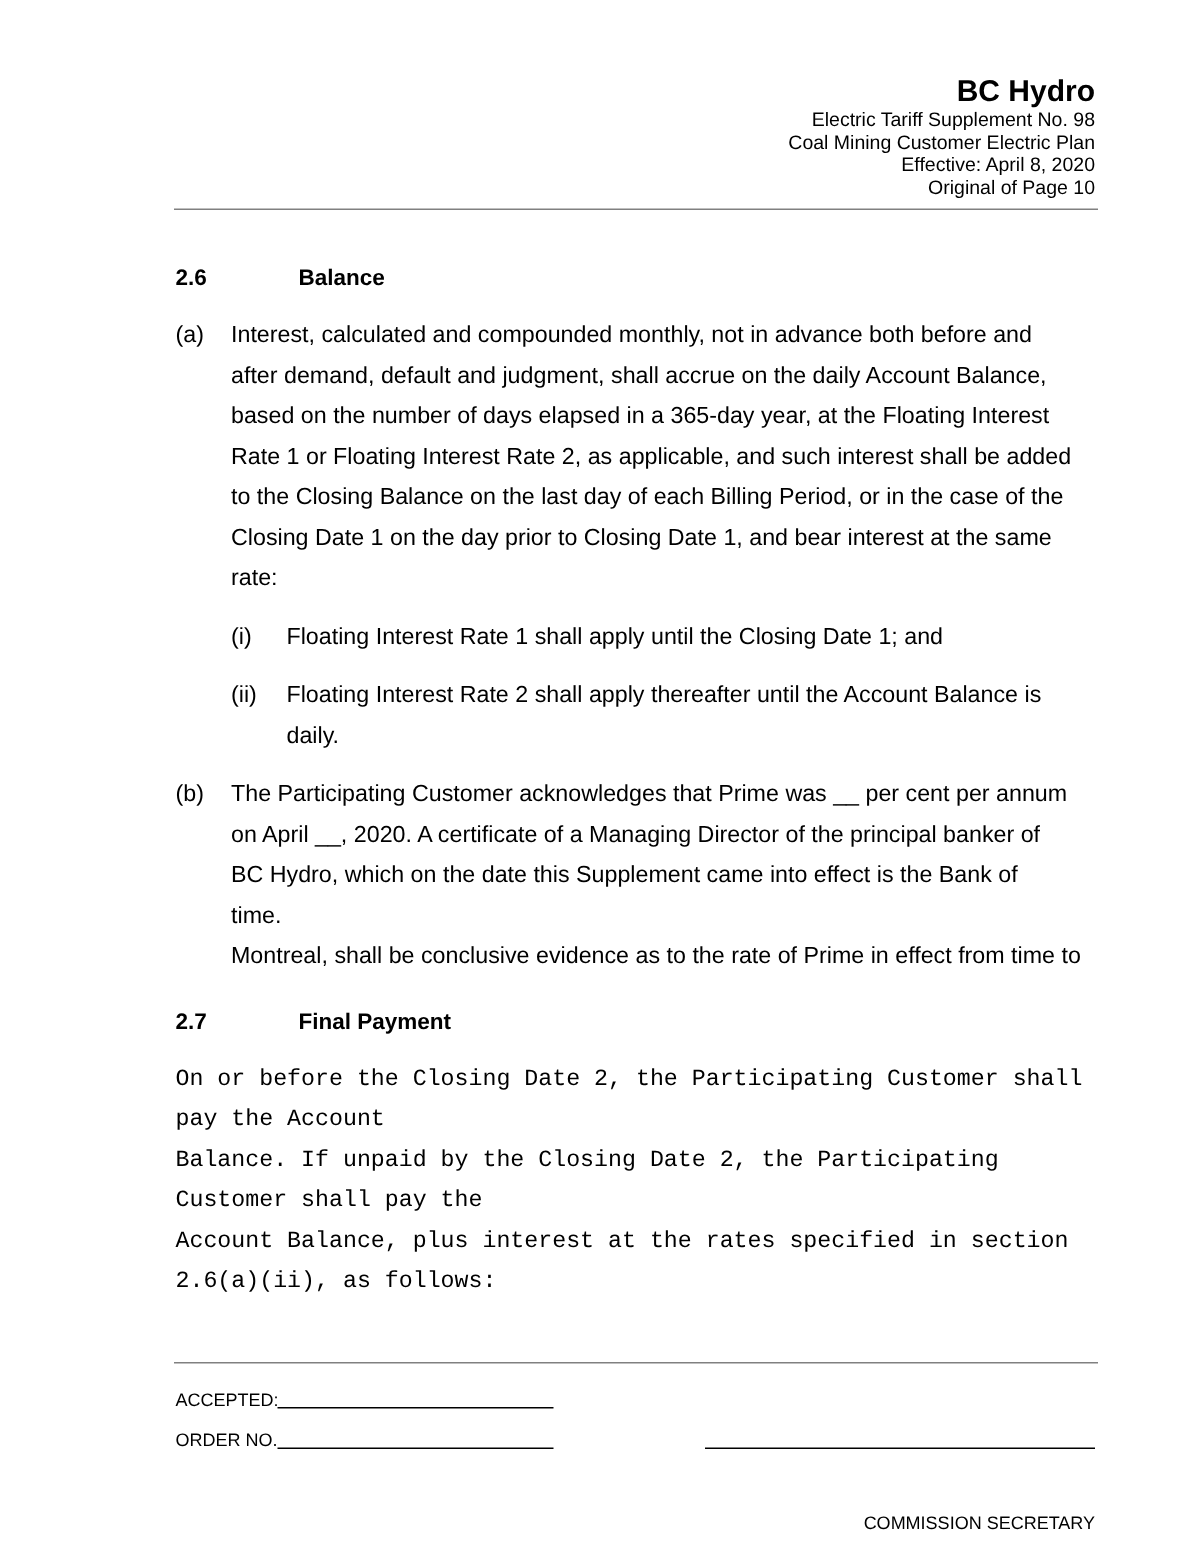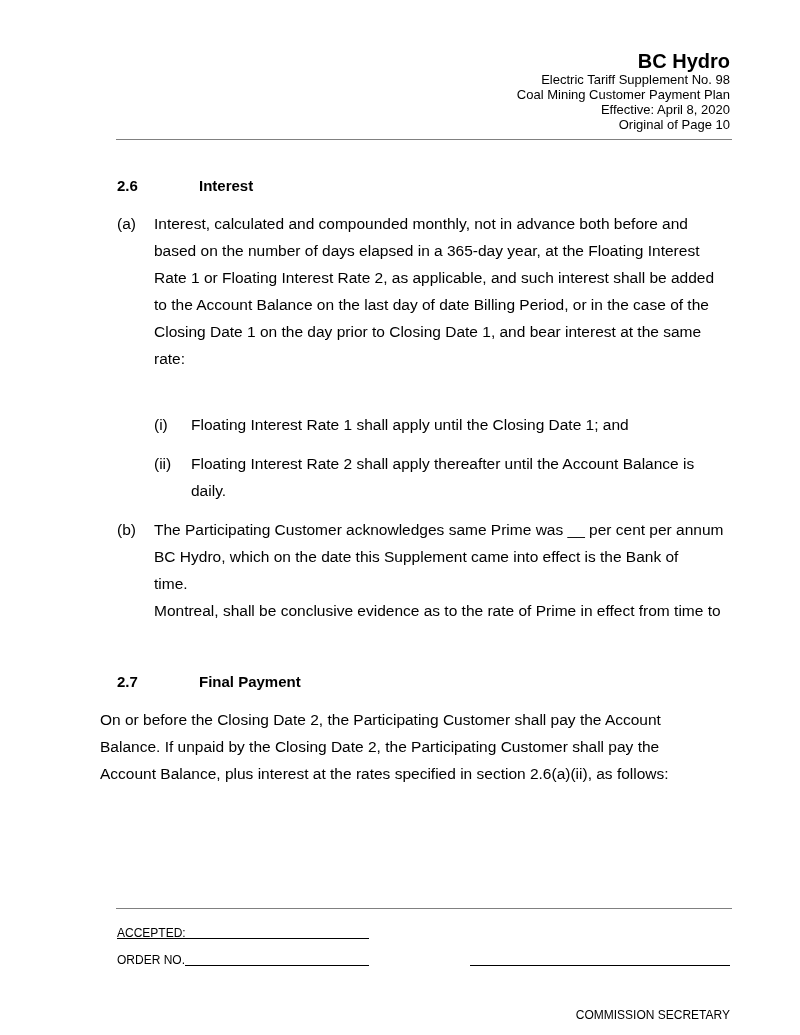--- a/index.html
+++ b/index.html
@@ -21,37 +21,38 @@
     .item .txt { position: absolute; top: 0; }
     .footer-label { position: absolute; font-size: 12px; }
     .sig-line { position: absolute; border-bottom: 1px solid #000; height: 0; }
   </style>
 </head>
 <body>
 
 <div class="header">
   <div class="brand">BC Hydro</div>
   <div class="hline">Electric Tariff Supplement No. 98</div>
-  <div class="hline">Coal Mining Customer Payment Plan</div>
+  <div class="hline">Coal Mining Customer Electric Plan</div>
   <div class="hline">Effective: April 8, 2020</div>
   <div class="hline">Original of Page 10</div>
 </div>
 <div class="rule top"></div>
 
 <div class="sec-head" style="top:177px;">
-  <span class="num">2.6</span><span>Interest</span>
+  <span class="num">2.6</span><span>Balance</span>
 </div>
 
 <div class="item" style="left:117px; top:210px;">
   <span class="lbl">(a)</span>
   <div class="txt" style="left:37px; width:600px;">
     <div>Interest, calculated and compounded monthly, not in advance both before and</div>
+    <div>after demand, default and judgment, shall accrue on the daily Account Balance,</div>
     <div>based on the number of days elapsed in a 365-day year, at the Floating Interest</div>
     <div>Rate 1 or Floating Interest Rate 2, as applicable, and such interest shall be added</div>
-    <div>to the Account Balance on the last day of date Billing Period, or in the case of the</div>
+    <div>to the Closing Balance on the last day of each Billing Period, or in the case of the</div>
     <div>Closing Date 1 on the day prior to Closing Date 1, and bear interest at the same</div>
     <div>rate:</div>
   </div>
 </div>
 
 <div class="item" style="left:154px; top:411px;">
   <span class="lbl">(i)</span>
   <div class="txt" style="left:37px; width:560px;">
     <div>Floating Interest Rate 1 shall apply until the Closing Date 1; and</div>
   </div>
@@ -61,39 +62,40 @@
   <span class="lbl">(ii)</span>
   <div class="txt" style="left:37px; width:560px;">
     <div>Floating Interest Rate 2 shall apply thereafter until the Account Balance is</div>
     <div>daily.</div>
   </div>
 </div>
 
 <div class="item" style="left:117px; top:516px;">
   <span class="lbl">(b)</span>
   <div class="txt" style="left:37px; width:600px;">
-    <div>The Participating Customer acknowledges same Prime was __ per cent per annum</div>
+    <div>The Participating Customer acknowledges that Prime was __ per cent per annum</div>
+    <div>on April __, 2020. A certificate of a Managing Director of the principal banker of</div>
     <div>BC Hydro, which on the date this Supplement came into effect is the Bank of</div>
     <div>time.</div>
     <div>Montreal, shall be conclusive evidence as to the rate of Prime in effect from time to</div>
   </div>
 </div>
 
 <div class="sec-head" style="top:673px;">
   <span class="num">2.7</span><span>Final Payment</span>
 </div>
 
-<div class="para" style="left:100px; top:706px; width:620px;">
+<div class="para" style="left:117px; top:706px; width:620px;font-family:Liberation Mono, monospace;">
   <div>On or before the Closing Date 2, the Participating Customer shall pay the Account</div>
   <div>Balance. If unpaid by the Closing Date 2, the Participating Customer shall pay the</div>
   <div>Account Balance, plus interest at the rates specified in section 2.6(a)(ii), as follows:</div>
 </div>
 
 <div class="rule bottom"></div>
 
-<div class="footer-label" style="left:117px; top:926px;text-decoration:underline;">ACCEPTED:</div>
+<div class="footer-label" style="left:117px; top:926px;">ACCEPTED:</div>
 <div class="sig-line" style="left:185px; top:938px; width:184px;"></div>
 
 <div class="footer-label" style="left:117px; top:953px;">ORDER NO.</div>
 <div class="sig-line" style="left:185px; top:965px; width:184px;"></div>
 
 <div class="sig-line" style="left:470px; top:965px; width:260px;"></div>
 <div class="footer-label" style="right:70px; top:967px;margin-top:41px;">COMMISSION SECRETARY</div>
 
 </body></html>

